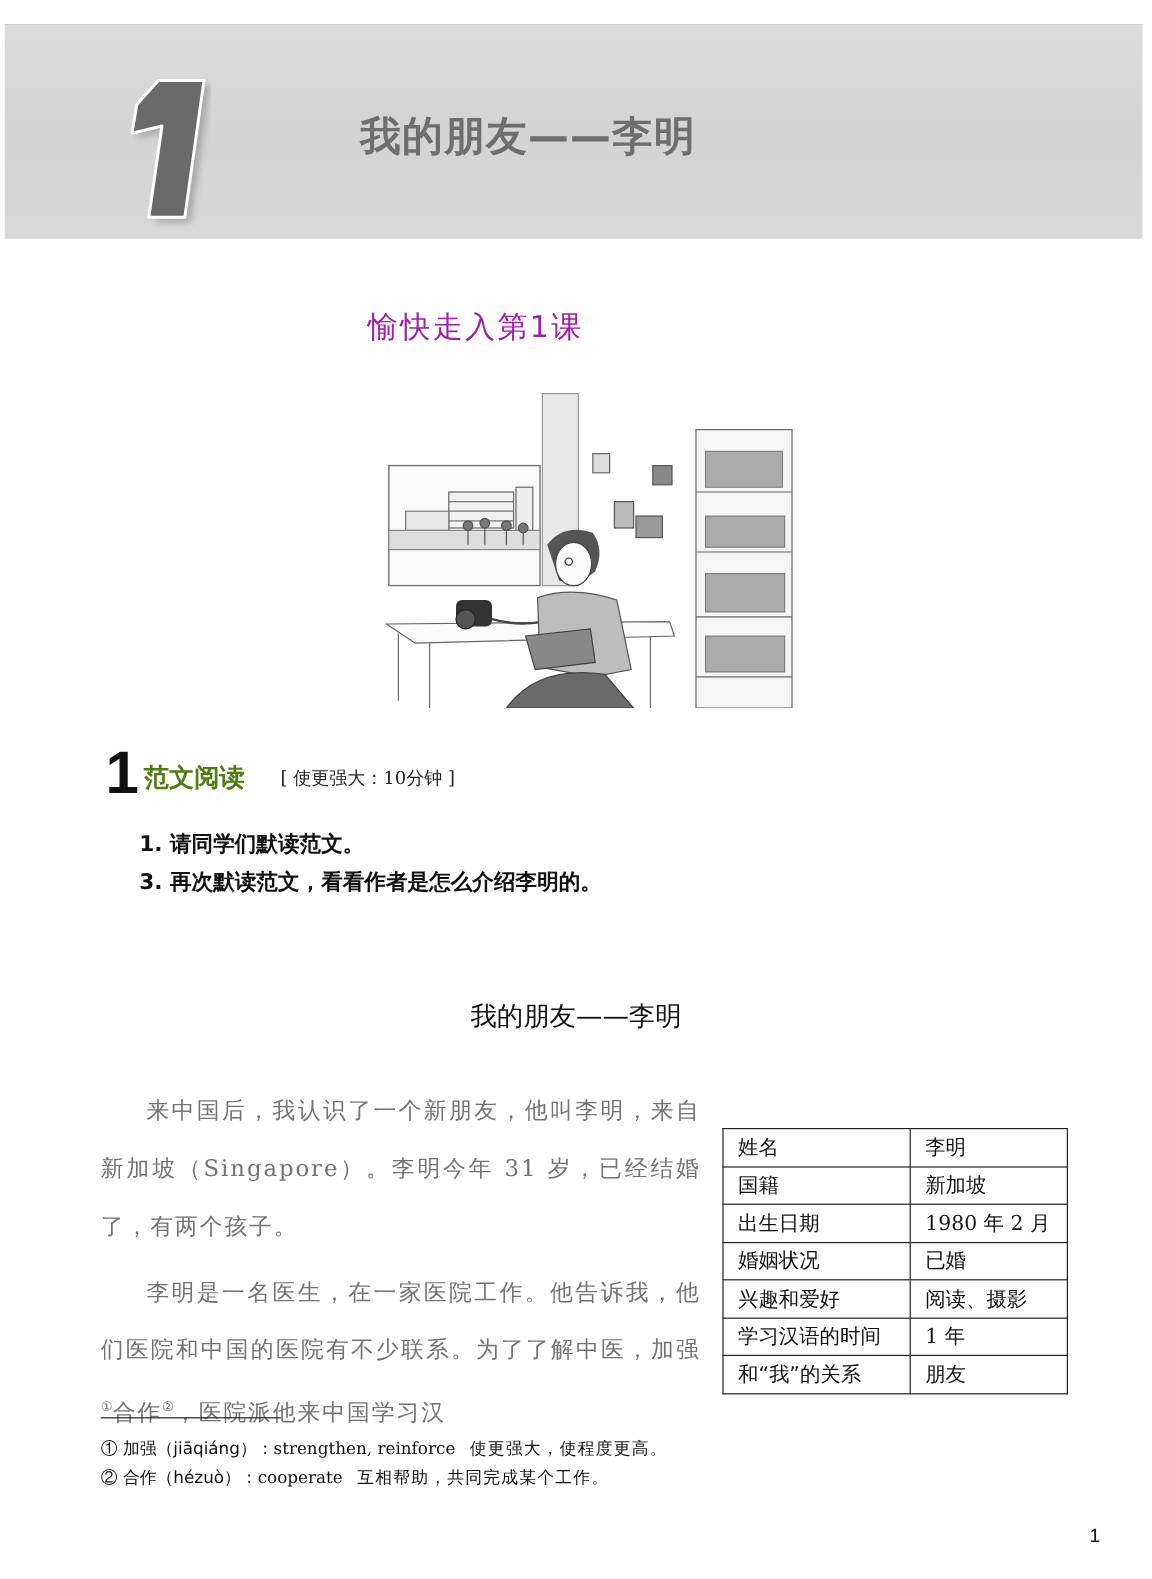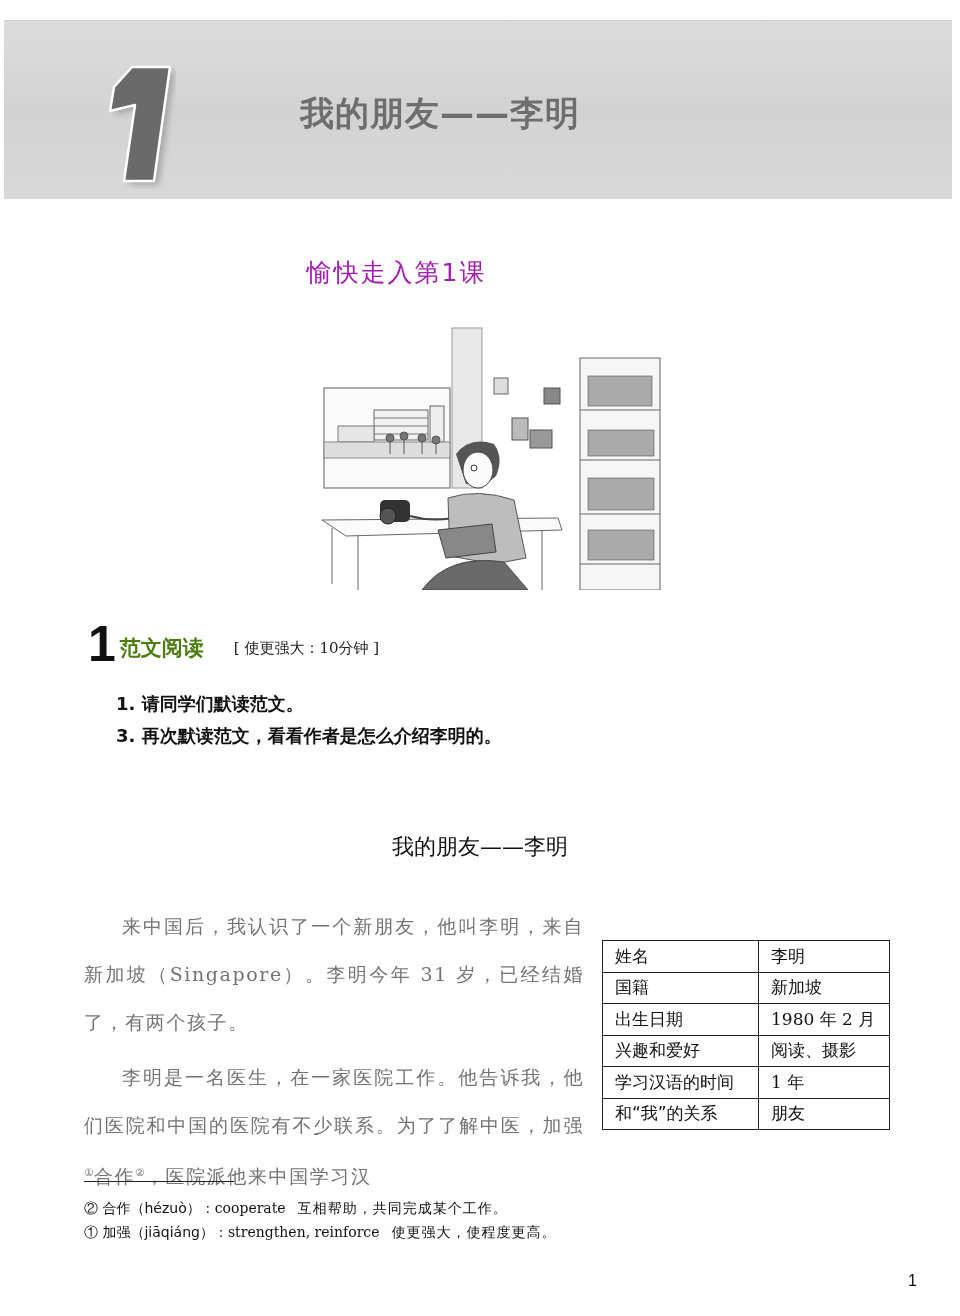--- a/index.html
+++ b/index.html
@@ -152,39 +152,43 @@
       </tr>
     <tr>
         <td class="k">国籍</td>
         <td class="v">新加坡</td>
       </tr>
     <tr>
         <td class="k">出生日期</td>
         <td class="v">1980 年 2 月</td>
       </tr>
     <tr>
+        <td class="k">婚姻状况</td>
+        <td class="v">已婚</td>
+      </tr>
+    <tr>
         <td class="k">兴趣和爱好</td>
         <td class="v">阅读、摄影</td>
       </tr>
     <tr>
         <td class="k">学习汉语的时间</td>
         <td class="v">1 年</td>
       </tr>
     <tr>
         <td class="k">和“我”的关系</td>
         <td class="v">朋友</td>
       </tr>
   </tbody>
 </table>
 
 <div class="fn-rule"></div>
 <div class="footnotes">
   <div>
+    <span>①</span>
+    <span>加强</span><span class="py">（jiāqiáng）：</span><span>strengthen, reinforce</span><span class="cn">使更强大，使程度更高。</span>
+  </div>
+  <div>
     <span>②</span>
     <span>合作</span><span class="py">（hézuò）：</span><span>cooperate</span><span class="cn">互相帮助，共同完成某个工作。</span>
-  </div>
-  <div>
-    <span>①</span>
-    <span>加强</span><span class="py">（jiāqiáng）：</span><span>strengthen, reinforce</span><span class="cn">使更强大，使程度更高。</span>
   </div>
 </div>
 
 <div class="page-number">1</div>
 
 </body></html>

